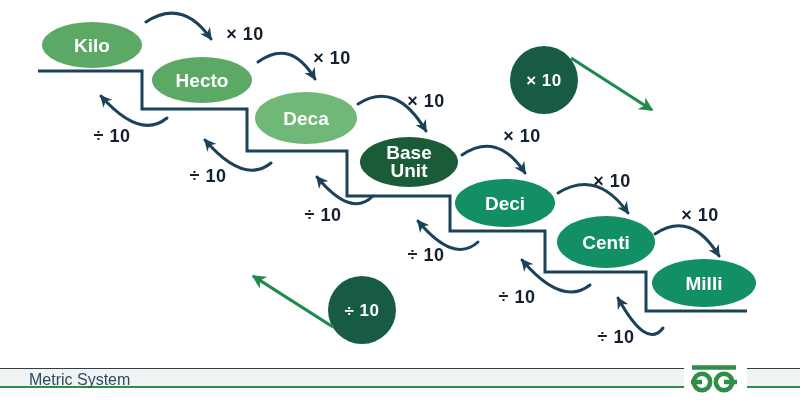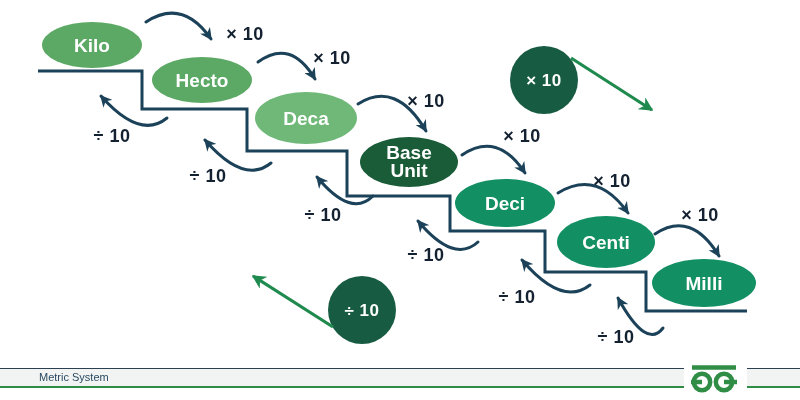--- a/index.html
+++ b/index.html
@@ -10,21 +10,21 @@
   #diagram { position:absolute; left:0; top:0; }
   #diagram text { font-family:"Liberation Sans", sans-serif; }
   .unit-label  { font-size:19px; font-weight:700; fill:#ffffff; text-anchor:middle; }
   .op-label    { font-size:18px; font-weight:700; fill:#142130; text-anchor:middle; letter-spacing:0.5px; }
   .badge-label { font-size:17px; font-weight:700; fill:#ffffff; text-anchor:middle; letter-spacing:0.5px; }
   .footer-seg {
     position:absolute; top:368px; height:16.5px;
     background:#f1f4f2; border-top:1.5px solid #2b4050; border-bottom:2.5px solid #2F8D46;
   }
   .footer-caption {
-    position:absolute; left:39px; top:371px; font-size:11px; color:#2b4a63;
+    position:absolute; left:29px; top:371px; font-size:16px; color:#2b4a63;
     font-family:"Liberation Sans", sans-serif;
   }
   .brand-logo { position:absolute; left:689px; top:363px; }
 </style>
 </head>
 <body>
 
 <div class="stage">
 
   <svg id="diagram" width="800" height="400" viewBox="0 0 800 400">

